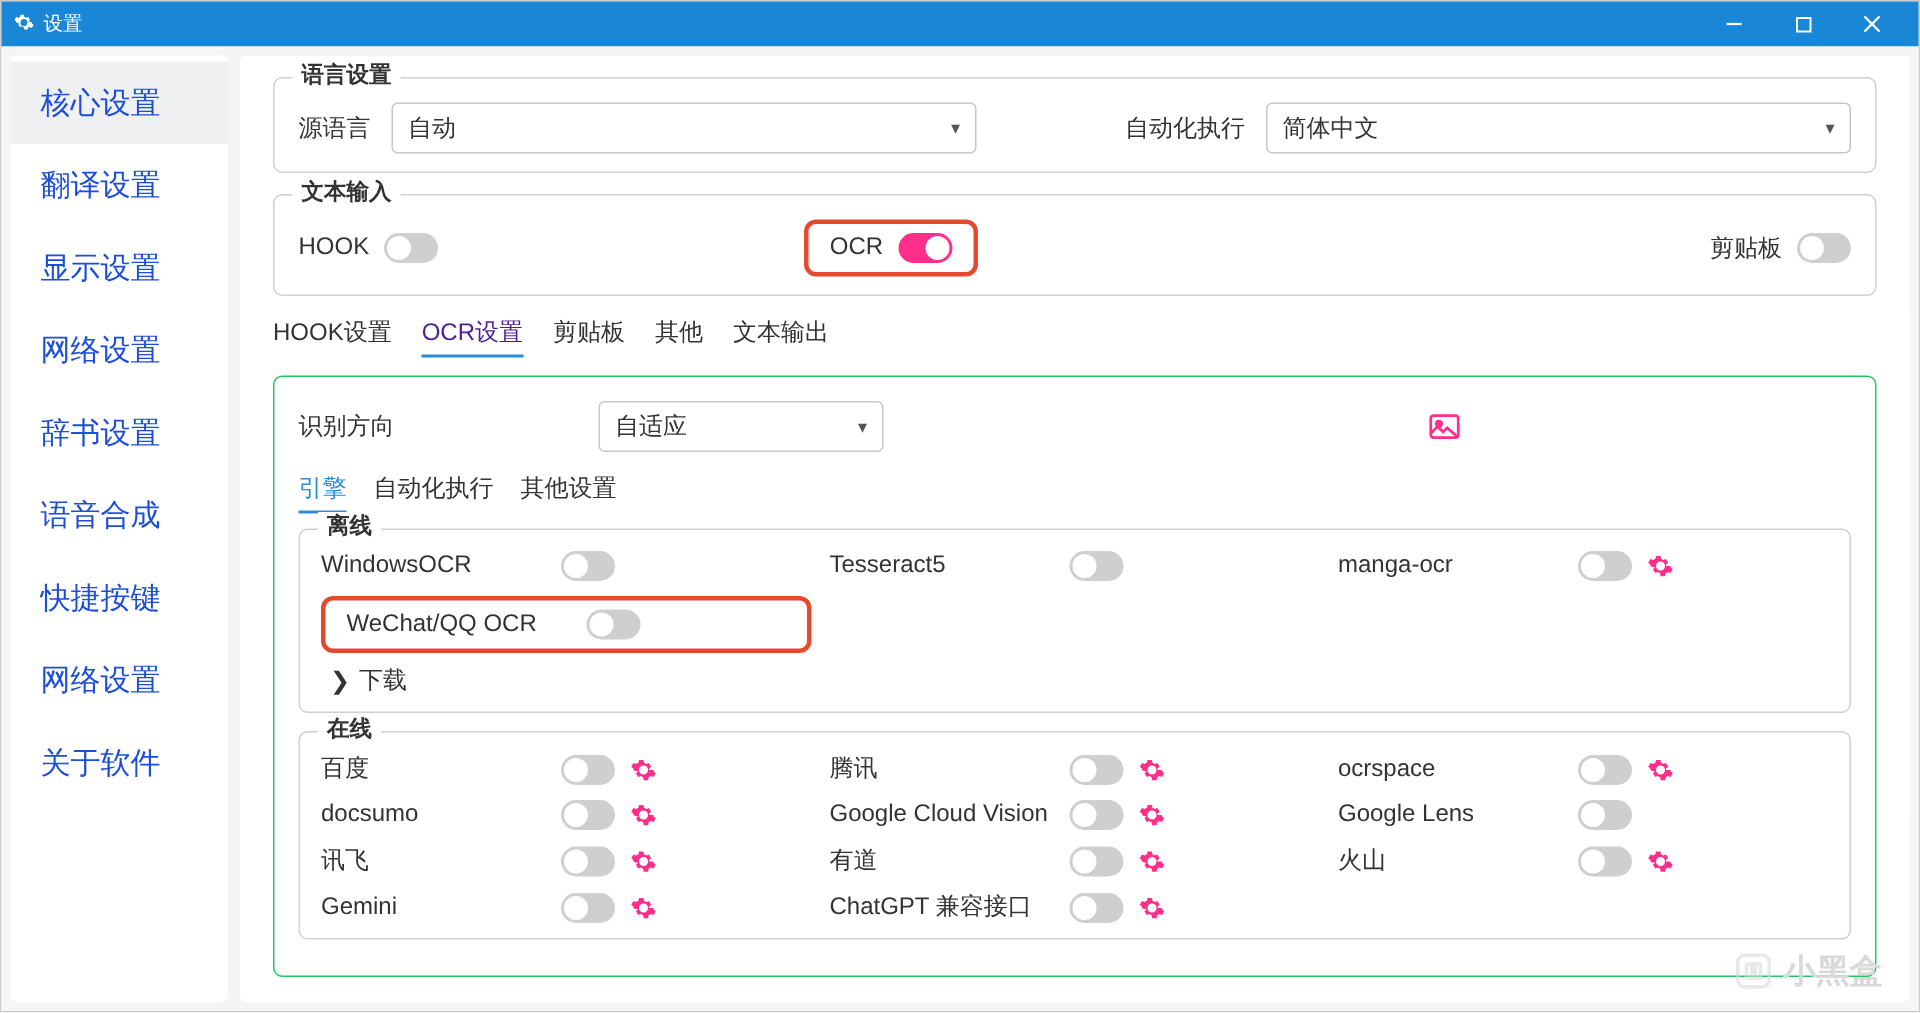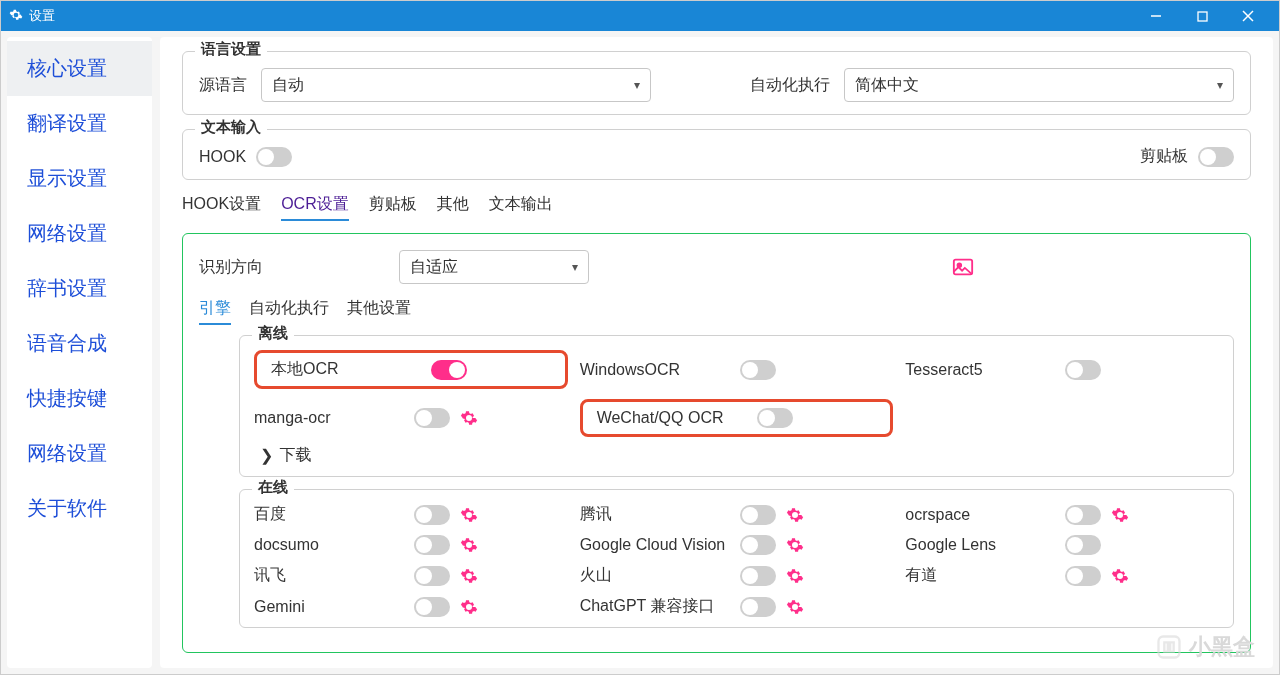--- a/index.html
+++ b/index.html
@@ -51,21 +51,21 @@
 
 .subrow { display: flex; align-items: center; gap: 20px; margin-bottom: 14px; }
 .subrow label { width: 180px; }
 .subrow .select { flex: 0 0 190px; }
 .img-icon { color: #ff2e8a; display: inline-flex; }
 
 .subtabs { display: flex; gap: 18px; font-size: 16px; margin-bottom: 10px; }
 .subtab { cursor: pointer; padding-bottom: 4px; }
 .subtab.active { color: #2b8bd8; border-bottom: 2px solid #2b8bd8; }
 
-.engine-group { border: 1px solid #d0d0d0; border-radius: 6px; padding: 14px 14px 10px; margin-bottom: 12px; position: relative; margin-left: 40px; }
+.engine-group { border: 1px solid #d0d0d0; border-radius: 6px; padding: 14px 14px 10px; margin-bottom: 12px; position: relative; }
 .engine-group > .legend { position: absolute; top: -12px; left: 12px; background: #fff; padding: 0 6px; font-weight: bold; font-size: 15px; }
 
 .engine-grid { display: grid; grid-template-columns: 1fr 1fr 1fr; row-gap: 10px; column-gap: 12px; }
 .engine { display: flex; align-items: center; gap: 10px; }
 .engine .label { width: 150px; }
 .engine .toggle { flex-shrink: 0; }
 .cog { color: #ff2e8a; cursor: pointer; display: inline-flex; }
 
 .download-row { margin-top: 8px; display: flex; align-items: center; gap: 6px; cursor: pointer; padding-left: 6px; }
 
@@ -137,20 +137,24 @@
         </div>
       </div>
 
       <div class="fieldset">
         <span class="legend">文本输入</span>
         <div class="input-sources">
           <div class="src hook">
             <span>HOOK</span>
             <span class="toggle" id="tg-hook"></span>
           </div>
+          <div class="src ocr highlight">
+            <span>OCR</span>
+            <span class="toggle on" id="tg-ocr"></span>
+          </div>
           <div class="src clip">
             <span>剪贴板</span>
             <span class="toggle" id="tg-clip"></span>
           </div>
         </div>
       </div>
 
       <div class="tabs" id="tabs">
           <div class="tab">HOOK设置</div>
           <div class="tab active">OCR设置</div>
@@ -178,24 +182,20 @@
 
         <div class="subtabs" id="subtabs">
             <div class="subtab active">引擎</div>
             <div class="subtab">自动化执行</div>
             <div class="subtab">其他设置</div>
           </div>
 
         <div class="engine-group">
           <span class="legend">离线</span>
           <div class="engine-grid" id="offline-grid">
-              <div class="engine highlight" style="display: inline-flex;">
-                <span class="label">本地OCR</span>
-                <span class="toggle on"></span>
-              </div>
               <div class="engine">
                 <span class="label">WindowsOCR</span>
                 <span class="toggle"></span>
               </div>
               <div class="engine">
                 <span class="label">Tesseract5</span>
                 <span class="toggle"></span>
               </div>
               <div class="engine">
                 <span class="label">manga-ocr</span>
@@ -273,30 +273,30 @@
               <div class="engine">
                 <span class="label">讯飞</span>
                 <span class="toggle"></span>
                 <span class="cog">
                   <svg width="18" height="18" viewBox="0 0 24 24" fill="#ff2e8a">
                     <path d="M12 8a4 4 0 100 8 4 4 0 000-8zm9 4c0 .4 0 .8-.1 1.2l2 1.6-2 3.4-2.4-.9a7 7 0 01-2 1.1l-.4 2.6h-4l-.4-2.6a7 7 0 01-2-1.1l-2.4.9-2-3.4 2-1.6A7 7 0 013 12c0-.4 0-.8.1-1.2l-2-1.6 2-3.4 2.4.9a7 7 0 012-1.1L8 3h4l.4 2.6a7 7 0 012 1.1l2.4-.9 2 3.4-2 1.6c.1.4.1.8.1 1.2z"></path>
                   </svg>
                 </span>
               </div>
               <div class="engine">
+                <span class="label">有道</span>
+                <span class="toggle"></span>
+                <span class="cog">
+                  <svg width="18" height="18" viewBox="0 0 24 24" fill="#ff2e8a">
+                    <path d="M12 8a4 4 0 100 8 4 4 0 000-8zm9 4c0 .4 0 .8-.1 1.2l2 1.6-2 3.4-2.4-.9a7 7 0 01-2 1.1l-.4 2.6h-4l-.4-2.6a7 7 0 01-2-1.1l-2.4.9-2-3.4 2-1.6A7 7 0 013 12c0-.4 0-.8.1-1.2l-2-1.6 2-3.4 2.4.9a7 7 0 012-1.1L8 3h4l.4 2.6a7 7 0 012 1.1l2.4-.9 2 3.4-2 1.6c.1.4.1.8.1 1.2z"></path>
+                  </svg>
+                </span>
+              </div>
+              <div class="engine">
                 <span class="label">火山</span>
-                <span class="toggle"></span>
-                <span class="cog">
-                  <svg width="18" height="18" viewBox="0 0 24 24" fill="#ff2e8a">
-                    <path d="M12 8a4 4 0 100 8 4 4 0 000-8zm9 4c0 .4 0 .8-.1 1.2l2 1.6-2 3.4-2.4-.9a7 7 0 01-2 1.1l-.4 2.6h-4l-.4-2.6a7 7 0 01-2-1.1l-2.4.9-2-3.4 2-1.6A7 7 0 013 12c0-.4 0-.8.1-1.2l-2-1.6 2-3.4 2.4.9a7 7 0 012-1.1L8 3h4l.4 2.6a7 7 0 012 1.1l2.4-.9 2 3.4-2 1.6c.1.4.1.8.1 1.2z"></path>
-                  </svg>
-                </span>
-              </div>
-              <div class="engine">
-                <span class="label">有道</span>
                 <span class="toggle"></span>
                 <span class="cog">
                   <svg width="18" height="18" viewBox="0 0 24 24" fill="#ff2e8a">
                     <path d="M12 8a4 4 0 100 8 4 4 0 000-8zm9 4c0 .4 0 .8-.1 1.2l2 1.6-2 3.4-2.4-.9a7 7 0 01-2 1.1l-.4 2.6h-4l-.4-2.6a7 7 0 01-2-1.1l-2.4.9-2-3.4 2-1.6A7 7 0 013 12c0-.4 0-.8.1-1.2l-2-1.6 2-3.4 2.4.9a7 7 0 012-1.1L8 3h4l.4 2.6a7 7 0 012 1.1l2.4-.9 2 3.4-2 1.6c.1.4.1.8.1 1.2z"></path>
                   </svg>
                 </span>
               </div>
               <div class="engine">
                 <span class="label">Gemini</span>
                 <span class="toggle"></span>

